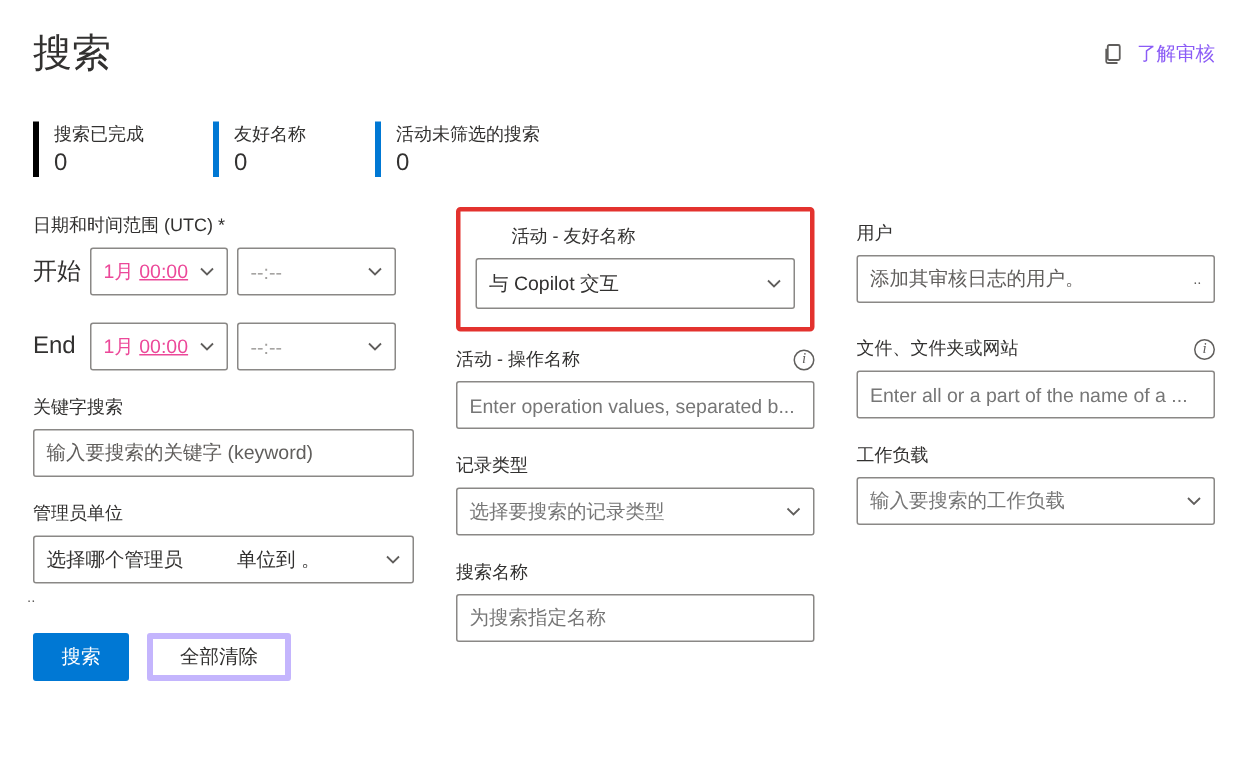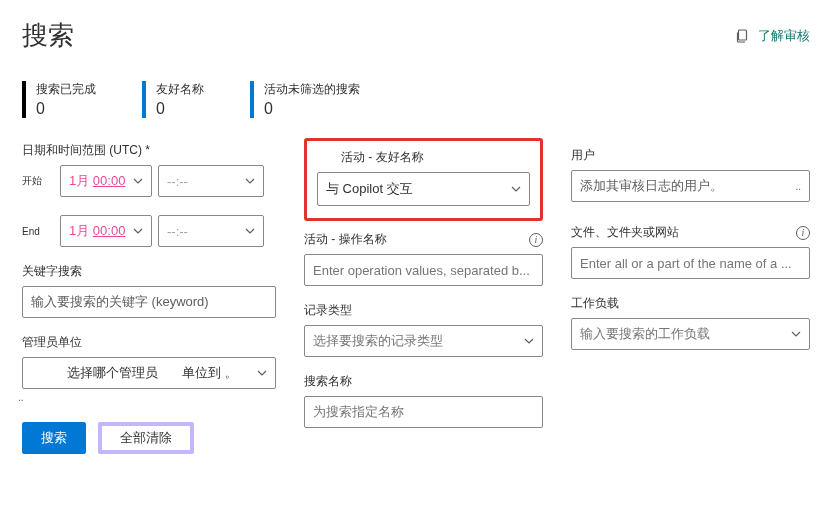--- a/index.html
+++ b/index.html
@@ -1,36 +1,36 @@
 <!DOCTYPE html>
 <html><head>
   <meta charset="utf-8">
   <style>
     * { box-sizing: border-box; margin: 0; padding: 0; }
     body { font-family: "Segoe UI", -apple-system, sans-serif; font-size: 13px; color: #323130; width: 832px; height: 522px; padding: 18px 22px; background: #fff; }
 
     .header { display: flex; justify-content: space-between; align-items: center; margin-bottom: 28px; }
     .title { font-size: 26px; font-weight: 400; }
-    .learn-link { display: flex; align-items: center; gap: 8px; font-size: 13px; color: #0f766e; cursor: pointer; }
+    .learn-link { display: flex; align-items: center; gap: 8px; font-size: 13px; color: #8b5cf6; cursor: pointer; }
 
     .stats { display: flex; gap: 46px; margin-bottom: 24px; }
     .stat { border-left: 4px solid #000; padding-left: 10px; }
     .stat.blue { border-left-color: #0078d4; }
     .stat-label { font-size: 12px; margin-bottom: 2px; }
     .stat-value { font-size: 16px; font-weight: 400; }
 
     .cols { display: flex; gap: 28px; }
     .col { flex: 1; min-width: 0; }
     .col.left { flex: 0 0 254px; }
 
     .section-label { font-size: 12px; margin-bottom: 6px; display: flex; align-items: center; gap: 6px; }
     .group { margin-bottom: 16px; }
 
     .date-row { display: flex; align-items: center; gap: 6px; margin-bottom: 12px; }
-    .date-key { width: 32px; font-size: 10px; }
+    .date-key { width: 32px; font-size: 16px; }
     .date-box, .dropdown, .textinput {
       border: 1px solid #8a8886; border-radius: 2px; height: 32px; padding: 0 8px; display: flex; align-items: center; justify-content: space-between; background: #fff; font-size: 13px; color: #ec4899;
     }
     .date-box { width: 92px; gap: 4px; }
     .date-ph { width: 106px; color: #a19f9d; }
     .textinput { width: 100%; color: #605e5c; }
     .dropdown { width: 100%; color: #323130; }
     .dropdown.ph, .textinput.ph { color: #767676; }
     .chev { flex: 0 0 auto; }
 
@@ -134,21 +134,21 @@
     <div class="group">
       <div class="section-label">关键字搜索</div>
       <div class="textinput">
         <span>输入要搜索的关键字 (keyword)</span>
       </div>
     </div>
 
     <div class="group">
       <div class="section-label">管理员单位</div>
       <div class="dropdown">
-        <span style="display:flex; gap:24px;margin-left:36px;">
+        <span style="display:flex; gap:36px;">
           <span>选择哪个管理员</span>
           <span>单位到 。</span>
         </span>
         <span class="chev">
           <svg width="10" height="6" viewBox="0 0 10 6">
               <path d="M1 1 L5 5 L9 1" fill="none" stroke="#605e5c" stroke-width="1.2"></path>
             </svg>
         </span>
       </div>
       <span class="box-trailing">..</span>

